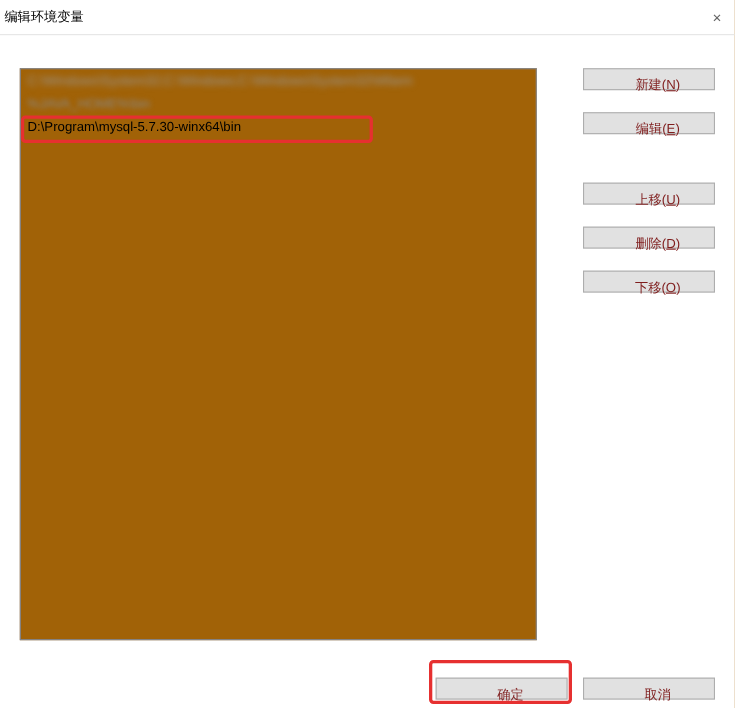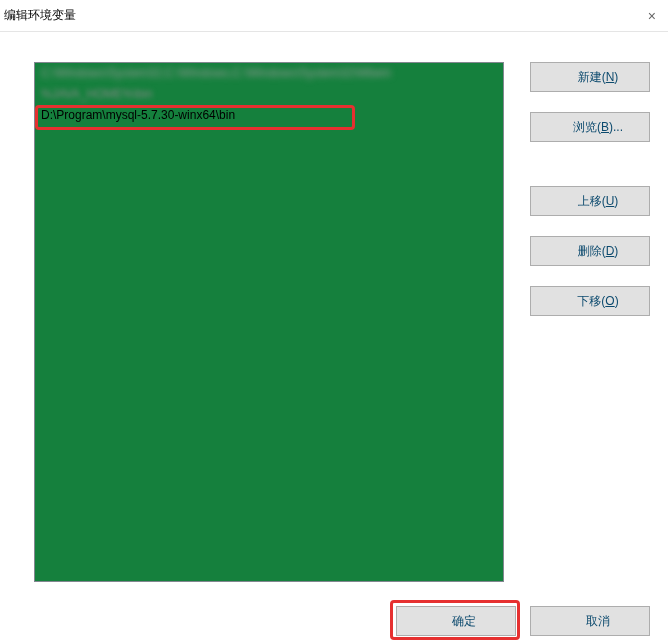--- a/index.html
+++ b/index.html
@@ -32,26 +32,26 @@
     }
     .content-area {
       position: absolute;
       top: 62px;
       left: 18px;
       right: 18px;
       bottom: 58px;
     }
     .listbox {
       position: absolute;
-      left: 16px;
+      left: 0;
       top: 0;
       width: 470px;
       height: 520px;
       border: 1px solid #828790;
-      background: #15803d;
+      background: #a16207;
       overflow: hidden;
     }
     .list-item {
       height: 21px;
       line-height: 21px;
       padding: 0 6px;
       font-size: 12px;
       color: #000;
       white-space: nowrap;
       overflow: hidden;
@@ -78,27 +78,27 @@
     .side-buttons {
       position: absolute;
       right: 0;
       top: 0;
       width: 120px;
       display: flex;
       flex-direction: column;
     }
     .btn {
       width: 120px;
-      height: 30px;
+      height: 20px;
       background: #e1e1e1;
       border: 1px solid #adadad;
       font-size: 12px;
       font-family: inherit;
       cursor: pointer;
-      color: #0c4a6e;
+      color: #7f1d1d;
       text-align: center;
       line-height: 28px;
       margin-bottom: 20px;
       padding-left: 16px;
     }
     .btn .accel { text-decoration: underline; }
     .btn-gap-large { margin-top: 24px; }
     .footer {
       position: absolute;
       bottom: 8px;
@@ -136,21 +136,21 @@
     <div class="list-item partial-blur">%JAVA_HOME%\bin</div>
     <div class="list-item">D:\Program\mysql-5.7.30-winx64\bin</div>
     <div class="highlight-box"></div>
   </div>
 
   <div class="side-buttons">
     <button class="btn">
       <span>新建(</span><span class="accel">N</span><span>)</span>
     </button>
     <button class="btn">
-      <span>浏览(</span><span class="accel">B</span><span>)...</span>
+      <span>编辑(</span><span class="accel">E</span><span>)</span>
     </button>
     <button class="btn btn-gap-large">
       <span>上移(</span><span class="accel">U</span><span>)</span>
     </button>
     <button class="btn">
       <span>删除(</span><span class="accel">D</span><span>)</span>
     </button>
     <button class="btn">
       <span>下移(</span><span class="accel">O</span><span>)</span>
     </button>

